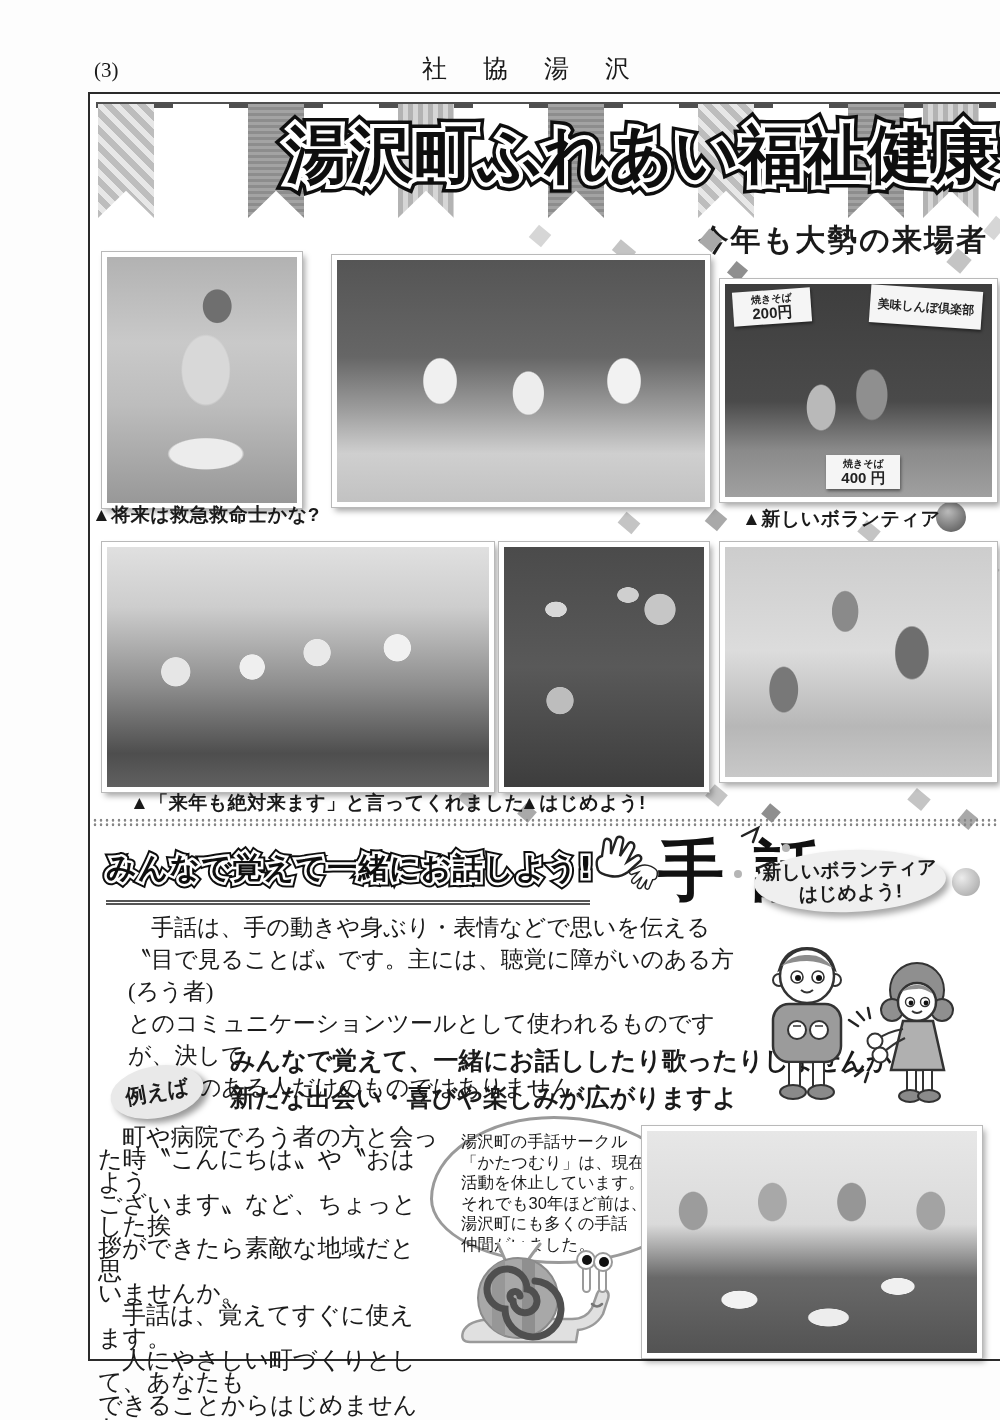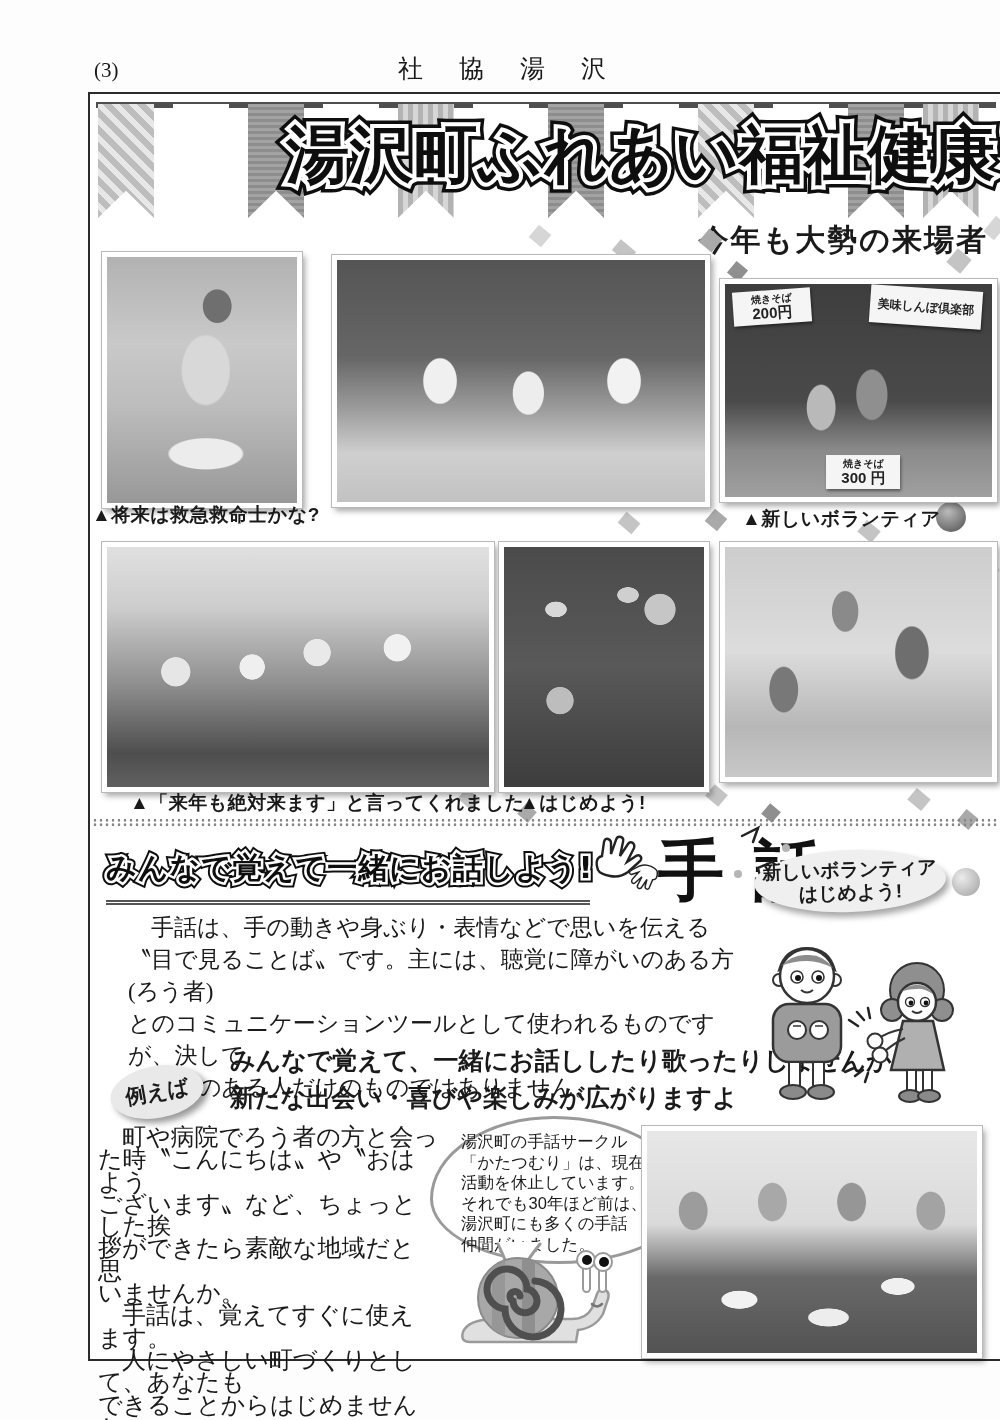--- a/index.html
+++ b/index.html
@@ -1,21 +1,21 @@
 <!DOCTYPE html>
 <html><head>
 <meta charset="utf-8">
 <style>
   html,body{margin:0;padding:0;}
   body{width:1000px;height:1420px;background:#fdfdfd;overflow:hidden;position:relative;
        font-family:"Liberation Sans",sans-serif;color:#1a1a1a;}
   .abs{position:absolute;}
   
   .pagenum{left:94px;top:58px;font-family:"Liberation Serif",serif;font-size:21px;}
-  .masthead{left:398px;top:52px;font-family:Liberation Mono, monospace;font-size:25px;letter-spacing:36px;white-space:nowrap;}
+  .masthead{left:422px;top:52px;font-family:Liberation Mono, monospace;font-size:25px;letter-spacing:36px;white-space:nowrap;}
   
   .box{left:88px;top:92px;width:912px;height:1265px;border:2px solid #2b2b2b;border-right:none;background:#fff;}
   
   .flagbar{left:6px;top:8px;width:900px;height:6px;background:#4f4f4f;}
   .flag{position:absolute;top:10px;width:56px;height:114px;
         clip-path:polygon(0 0,100% 0,100% 100%,50% 76%,0 100%);}
   .f-diag{background:repeating-linear-gradient(45deg,#bdbdbd 0 6px,#e7e7e7 6px 12px);}
   .f-dark{background:repeating-linear-gradient(0deg,#8d8d8d 0 3px,#a3a3a3 3px 6px);}
   .f-vert{background:repeating-linear-gradient(90deg,#b3b3b3 0 5px,#d6d6d6 5px 10px);}
   .f-white{background:#fff;}
@@ -170,21 +170,21 @@
     </div>
   <div class="abs photo" style="left:630px;top:185px;width:267px;height:213px">
     <div class="ph ph3">
       <div class="sign" style="left:8px;top:6px;width:78px;padding:3px 0;transform:rotate(-4deg)">
         <small>焼きそば</small>
         <b>200円</b>
       </div>
       <div class="sign" style="right:10px;top:4px;width:112px;height:38px;display:flex;align-items:center;justify-content:center;font-size:12px;font-weight:bold;transform:rotate(4deg)">美味しんぼ倶楽部</div>
       <div class="sign" style="left:38%;bottom:8px;width:74px;padding:3px 0">
         <small>焼きそば</small>
-        <b>300 円</b>
+        <b>400 円</b>
       </div>
     </div>
   </div>
   <div class="abs caption" style="left:2px;top:408px">▲将来は救急救命士かな?</div>
   <div class="abs caption" style="left:652px;top:412px">▲新しいボランティア</div>
 
   <div class="abs photo" style="left:12px;top:448px;width:382px;height:240px">
       <div class="ph ph4"></div>
     </div>
   <div class="abs photo" style="left:409px;top:448px;width:200px;height:240px">

